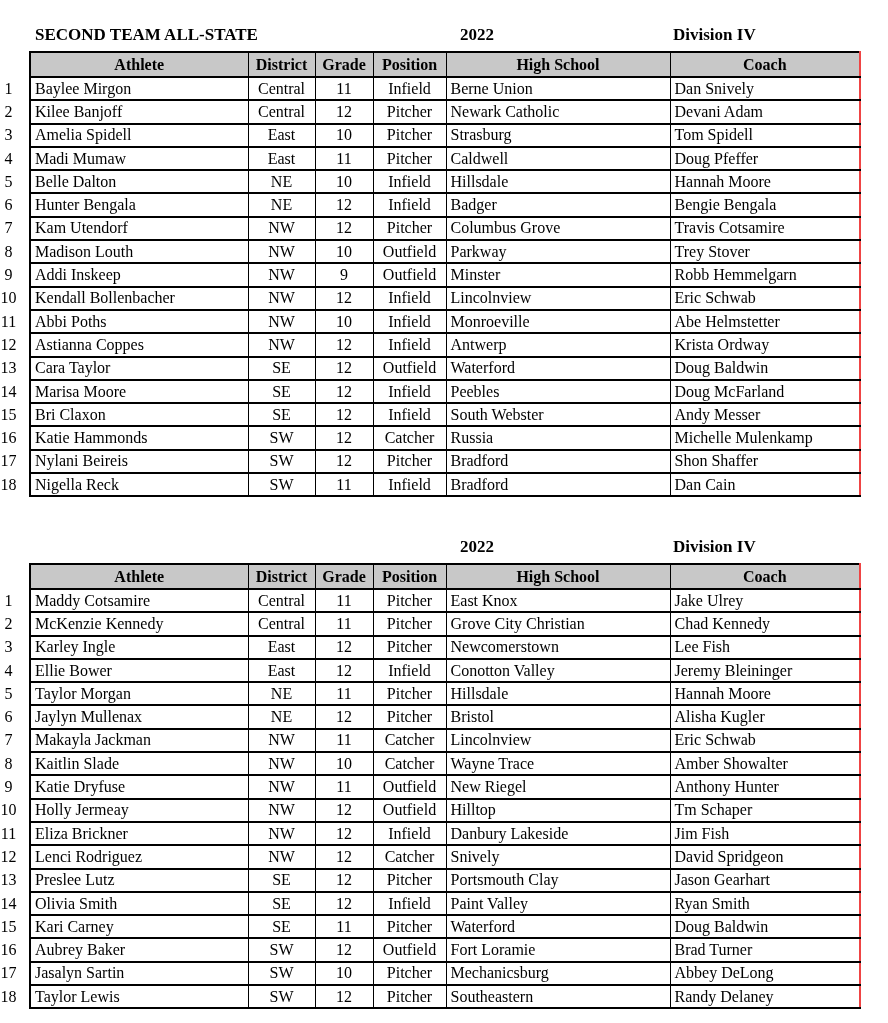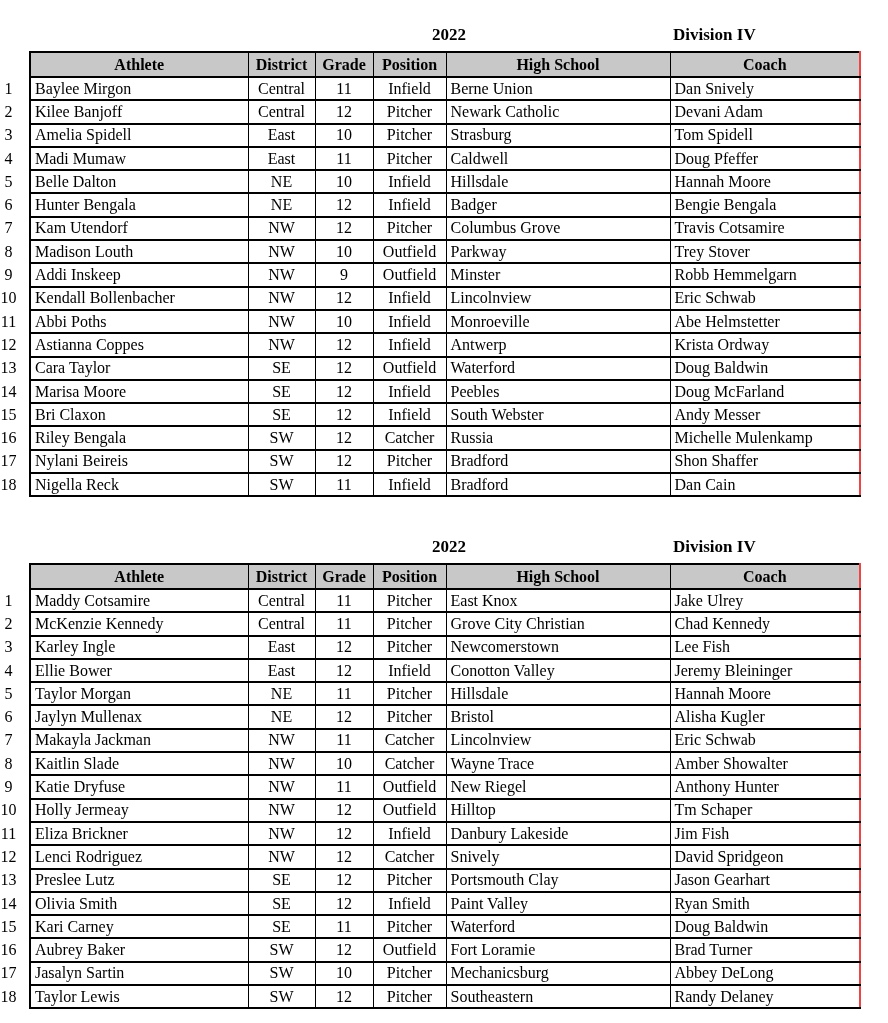--- a/index.html
+++ b/index.html
@@ -18,21 +18,21 @@
 
   .title-row { position: relative; height: 27px; }
   .title-row span {
     position: absolute;
     top: 1px;
     font-weight: bold;
     font-size: 17px;
     white-space: nowrap;
   }
   .title-row .t-title    { left: 35px; }
-  .title-row .t-year     { left: 432px; }
+  .title-row .t-year     { left: 460px; }
   .title-row .t-division { left: 673px; }
 
   table {
     border-collapse: collapse;
     table-layout: fixed;
     width: 860px;
   }
   col.w-num      { width: 30px; }
   col.w-athlete  { width: 218px; }
   col.w-district { width: 67px; }
@@ -75,20 +75,21 @@
   .a-left { text-align: left; }
   .a-center { text-align: center; }
 </style>
 </head>
 <body>
 
 <div class="page">
 
   <section id="section-0">
     <div class="title-row">
+      <span class="t-title">SECOND TEAM ALL-STATE</span>
       <span class="t-year">2022</span>
       <span class="t-division">Division IV</span>
     </div>
     <table>
       <colgroup>
         <col class="w-num">
           <col class="w-athlete">
           <col class="w-district">
           <col class="w-grade">
         <col class="w-position">
@@ -237,21 +238,21 @@
             <td class="rownum">15</td>
             <td class="cell a-left first">Bri Claxon</td>
             <td class="cell a-center">SE</td>
             <td class="cell a-center">12</td>
             <td class="cell a-center">Infield</td>
             <td class="cell a-left">South Webster</td>
             <td class="cell a-left last">Andy Messer</td>
           </tr>
           <tr>
             <td class="rownum">16</td>
-            <td class="cell a-left first">Riley Bengala</td>
+            <td class="cell a-left first">Katie Hammonds</td>
             <td class="cell a-center">SW</td>
             <td class="cell a-center">12</td>
             <td class="cell a-center">Catcher</td>
             <td class="cell a-left">Russia</td>
             <td class="cell a-left last">Michelle Mulenkamp</td>
           </tr>
           <tr>
             <td class="rownum">17</td>
             <td class="cell a-left first">Nylani Beireis</td>
             <td class="cell a-center">SW</td>

